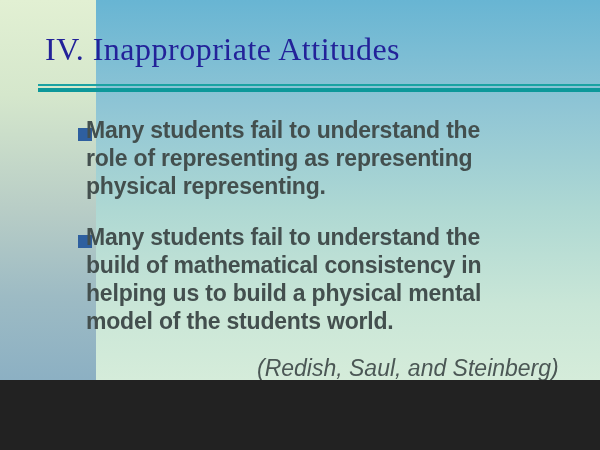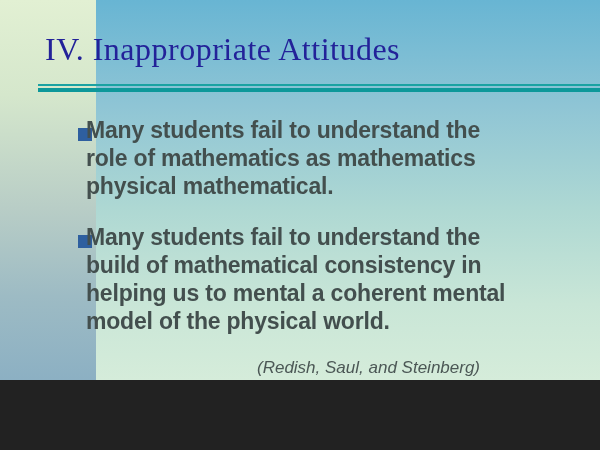--- a/index.html
+++ b/index.html
@@ -46,21 +46,21 @@
   .bullet-text {
     position: absolute; left: 86px;
     font-size: 23px; font-weight: bold; line-height: 28px;
     letter-spacing: -0.2px;
     color: #434f4e; white-space: nowrap;
   }
   #bullet-text-0 { top: 116px; }
   #bullet-text-1 { top: 223px; }
   .attribution {
     position: absolute; left: 257px; top: 356px;
-    font-size: 17px; font-style: italic; line-height: 24px;
+    font-size: 23px; font-style: italic; line-height: 24px;
     color: #4b5755; white-space: nowrap;
   }
   .footer-text {
     position: absolute; top: 416px;
     font-size: 13.5px; font-style: italic; line-height: 16px;
     color: #525f60; white-space: nowrap;
   }
   #footer-date { left: 48px; }
   #footer-center { left: 272px; }
   #footer-page {
@@ -77,30 +77,30 @@
   <div class="bg-band"></div>
 
   <div class="title">IV. Inappropriate Attitudes</div>
 
   <div id="title-rule-thin" class="rule-thin"></div>
   <div id="title-rule-thick" class="rule-thick"></div>
 
   <div id="bullet-square-0" class="bullet-square"></div>
   <div id="bullet-text-0" class="bullet-text">
     <div>Many students fail to understand the</div>
-    <div>role of mathematics as mathematics</div>
-    <div>physical mathematical.</div>
+    <div>role of representing as representing</div>
+    <div>physical representing.</div>
   </div>
 
   <div id="bullet-square-1" class="bullet-square"></div>
   <div id="bullet-text-1" class="bullet-text">
     <div>Many students fail to understand the</div>
     <div>build of mathematical consistency in</div>
-    <div>helping us to mental a coherent mental</div>
-    <div>model of the physical world.</div>
+    <div>helping us to build a physical mental</div>
+    <div>model of the students world.</div>
   </div>
 
   <div class="attribution">(Redish, Saul, and Steinberg)</div>
 
   <div id="footer-rule-thin" class="rule-thin"></div>
   <div id="footer-rule-thick" class="rule-thick"></div>
 
   <div id="footer-page">23</div>
 </div>
 

